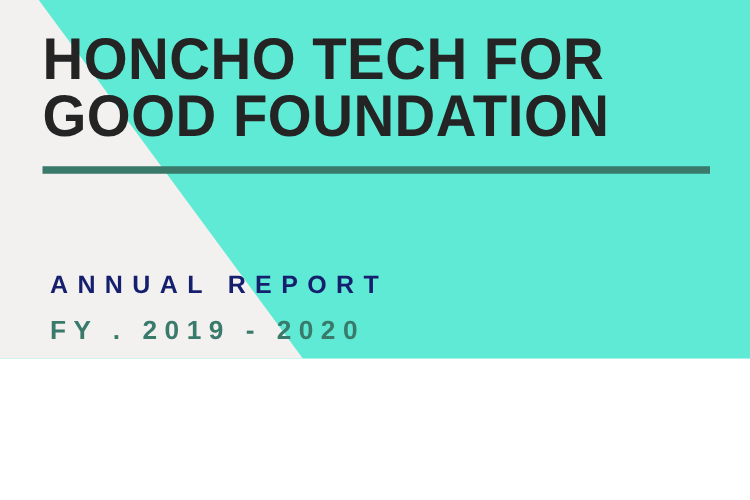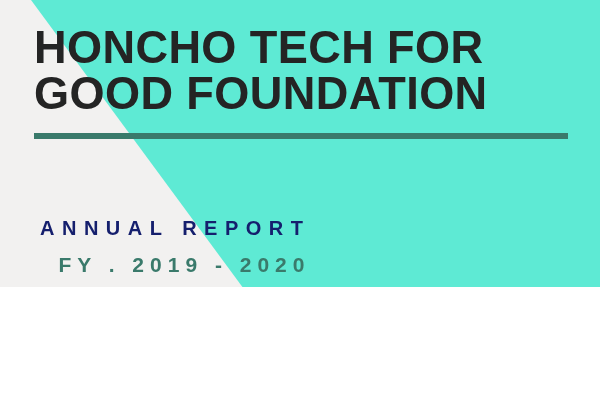--- a/index.html
+++ b/index.html
@@ -78,21 +78,20 @@
     white-space: nowrap;
   }
   .fiscal-year {
     margin: 10px 0 0 0;
     color: #3a7a6b;
     font-size: 21px;
     font-weight: bold;
     letter-spacing: 6px;
     line-height: 22px;
     white-space: nowrap;
-    text-align: right;
   }
 
   
   .photo {
     position: absolute;
     left: 0;
     top: 300px;
     width: 600px;
     height: 100px;
     overflow: hidden;

